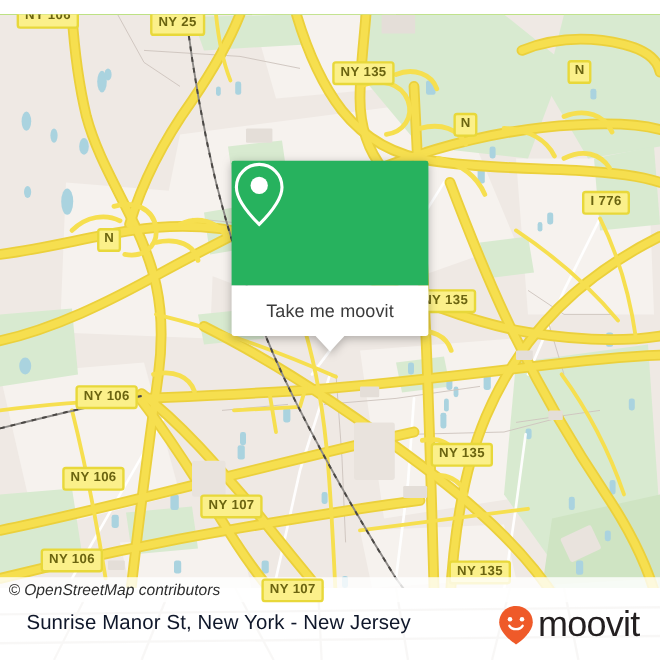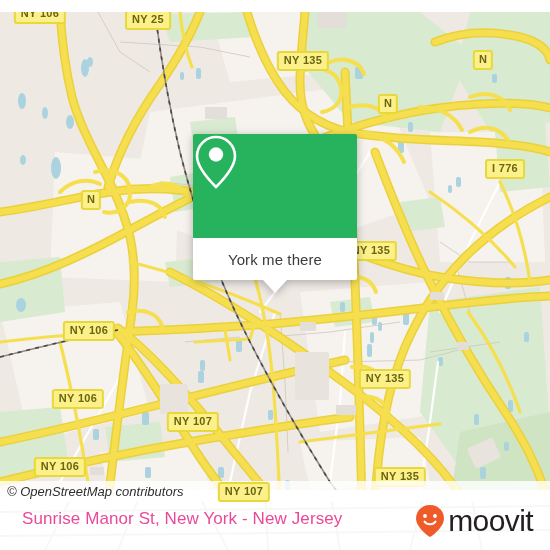--- a/index.html
+++ b/index.html
@@ -95,21 +95,21 @@
     width:550px;height:60px;
     background:#ffffff;
     overflow:hidden;
   }
   .footer-watermark{
     position:absolute;left:0;top:0;width:550px;height:60px;
     opacity:.16;
   }
   .footer-title{
     position:absolute;left:22px;top:19px;
-    font-size:17px;color:#ec4899;
+    font-size:17px;color:#0f172a;
     letter-spacing:.1px;
     white-space:nowrap;
   }
   .brand{
     position:absolute;right:17px;top:14px;
     display:flex;align-items:center;gap:2px;
   }
   .brand-text{
     font-size:30px;line-height:30px;
     color:#231f20;letter-spacing:-.6px;
@@ -338,21 +338,21 @@
     <div class="shield" style="left:400px;top:465px;">NY 135</div>
 
     <div class="popup">
       <div class="popup-top">
         <svg class="pin-icon" width="46" height="56" viewBox="0 0 46 56">
           <path d="M23 3 C12.5 3 4 11.5 4 22 C4 33 17 47 23 53 C29 47 42 33 42 22 C42 11.5 33.5 3 23 3 Z" fill="none" stroke="#ffffff" stroke-width="2.6"></path>
           <circle cx="23" cy="20.5" r="7.2" fill="#ffffff"></circle>
         </svg>
       </div>
       <div class="popup-bottom">
-        <span>York me there</span>
+        <span>Take me moovit</span>
       </div>
       <div class="popup-tail"></div>
     </div>
 
     <div class="attrib">
       <span>© OpenStreetMap contributors</span>
     </div>
   </div>
 
   <div class="footer">

